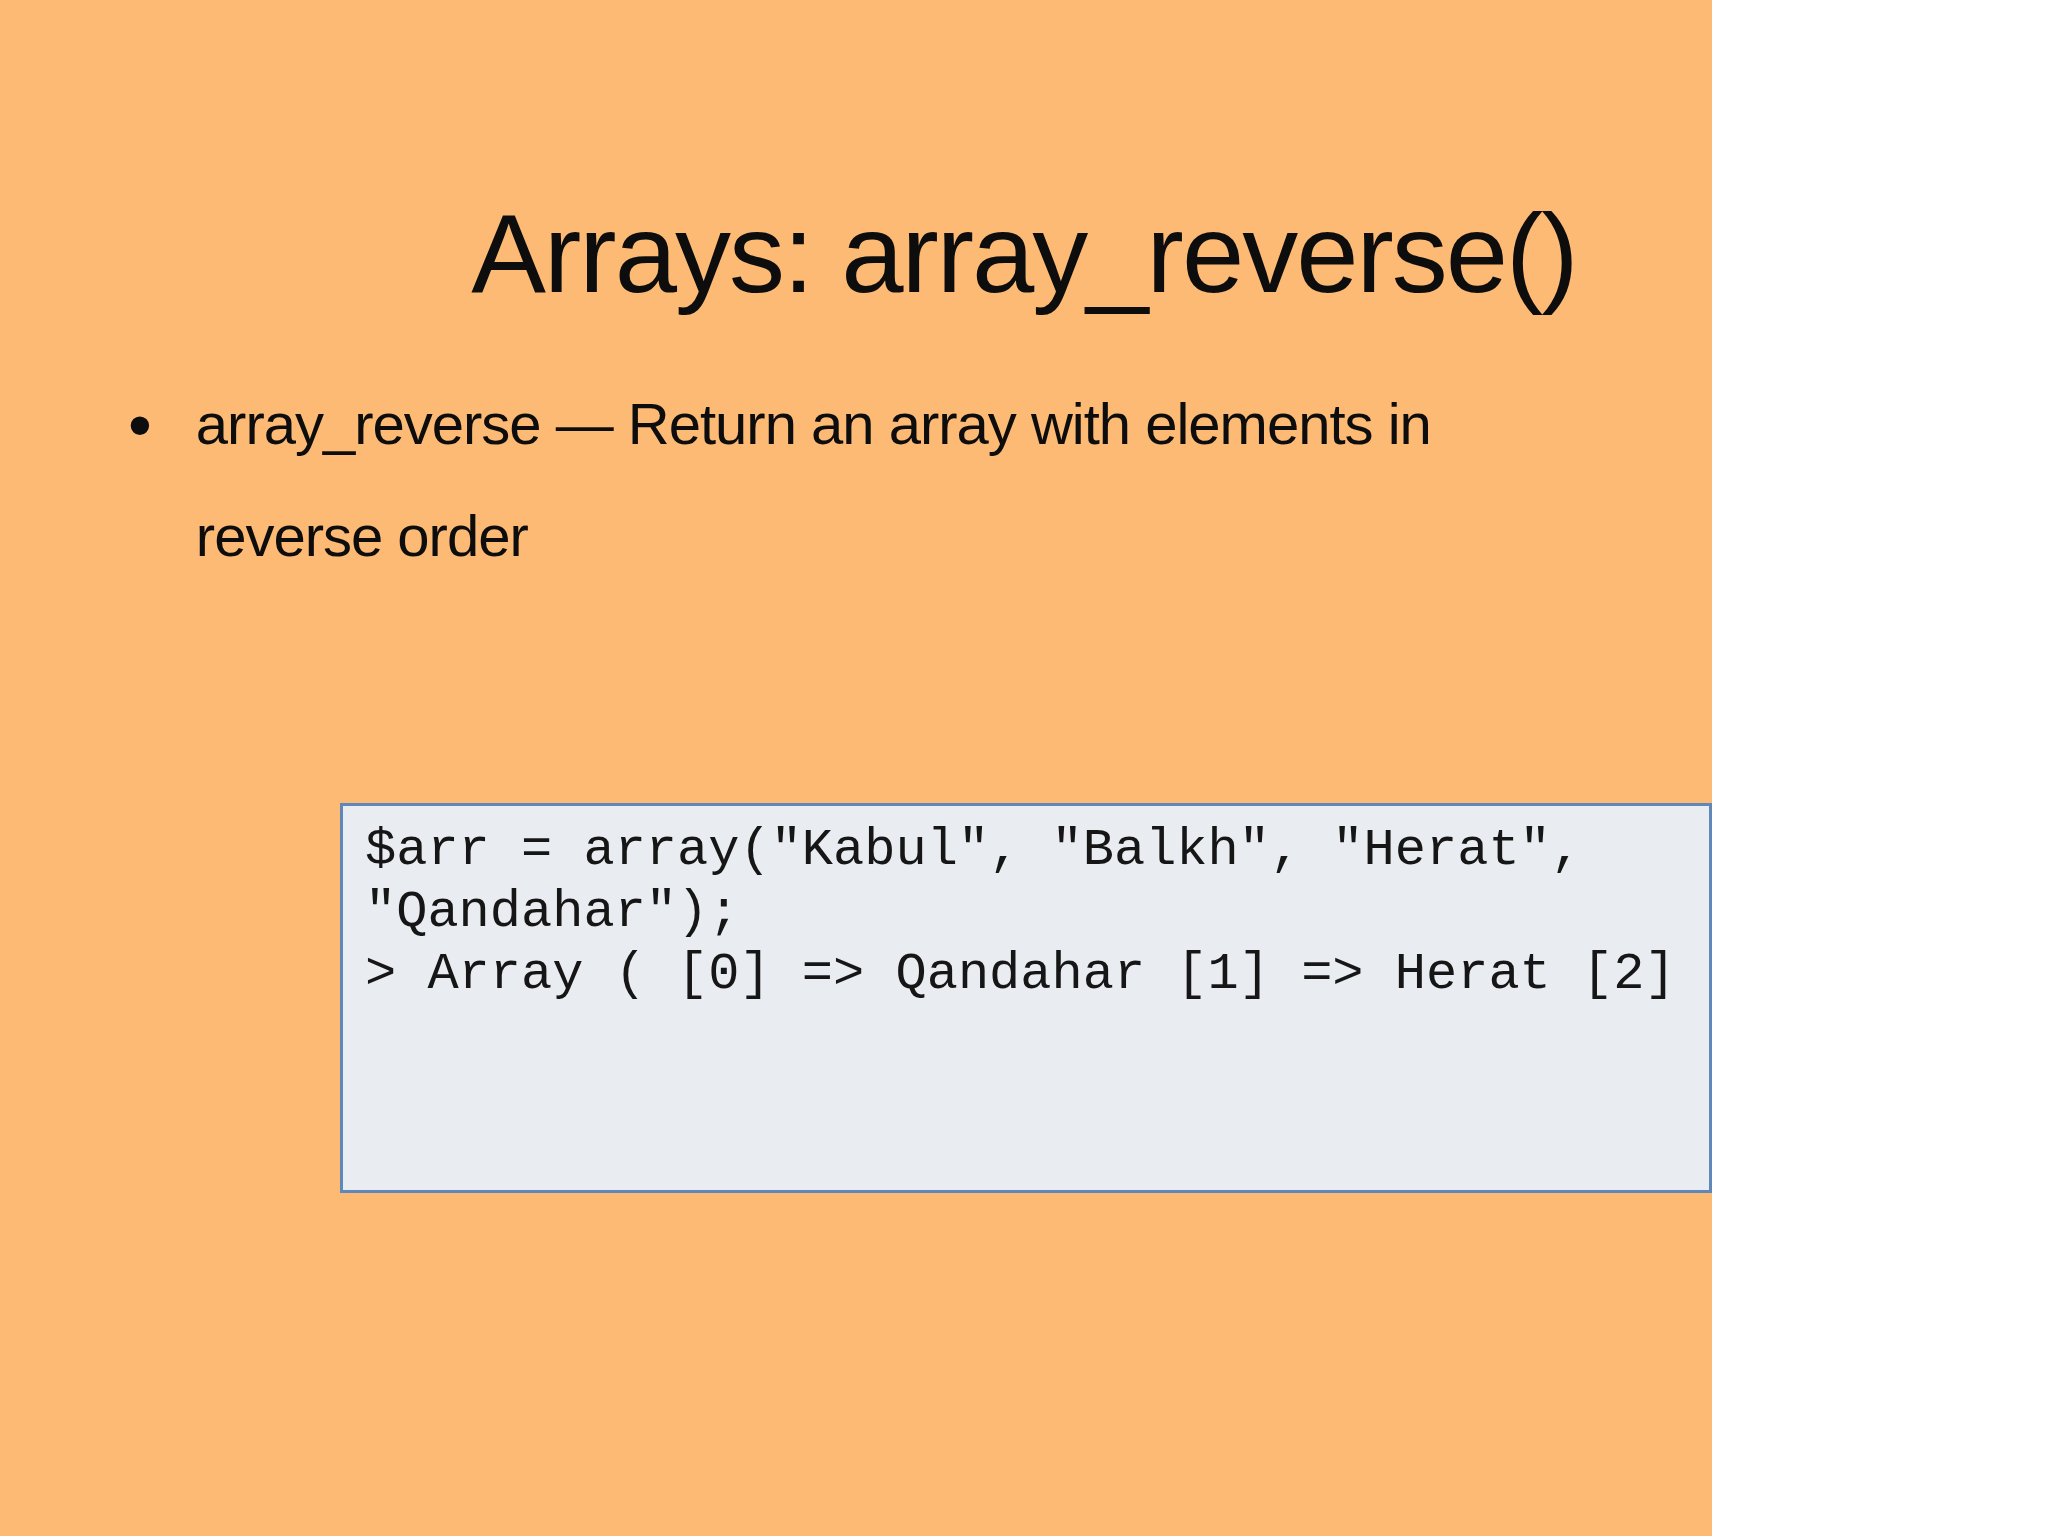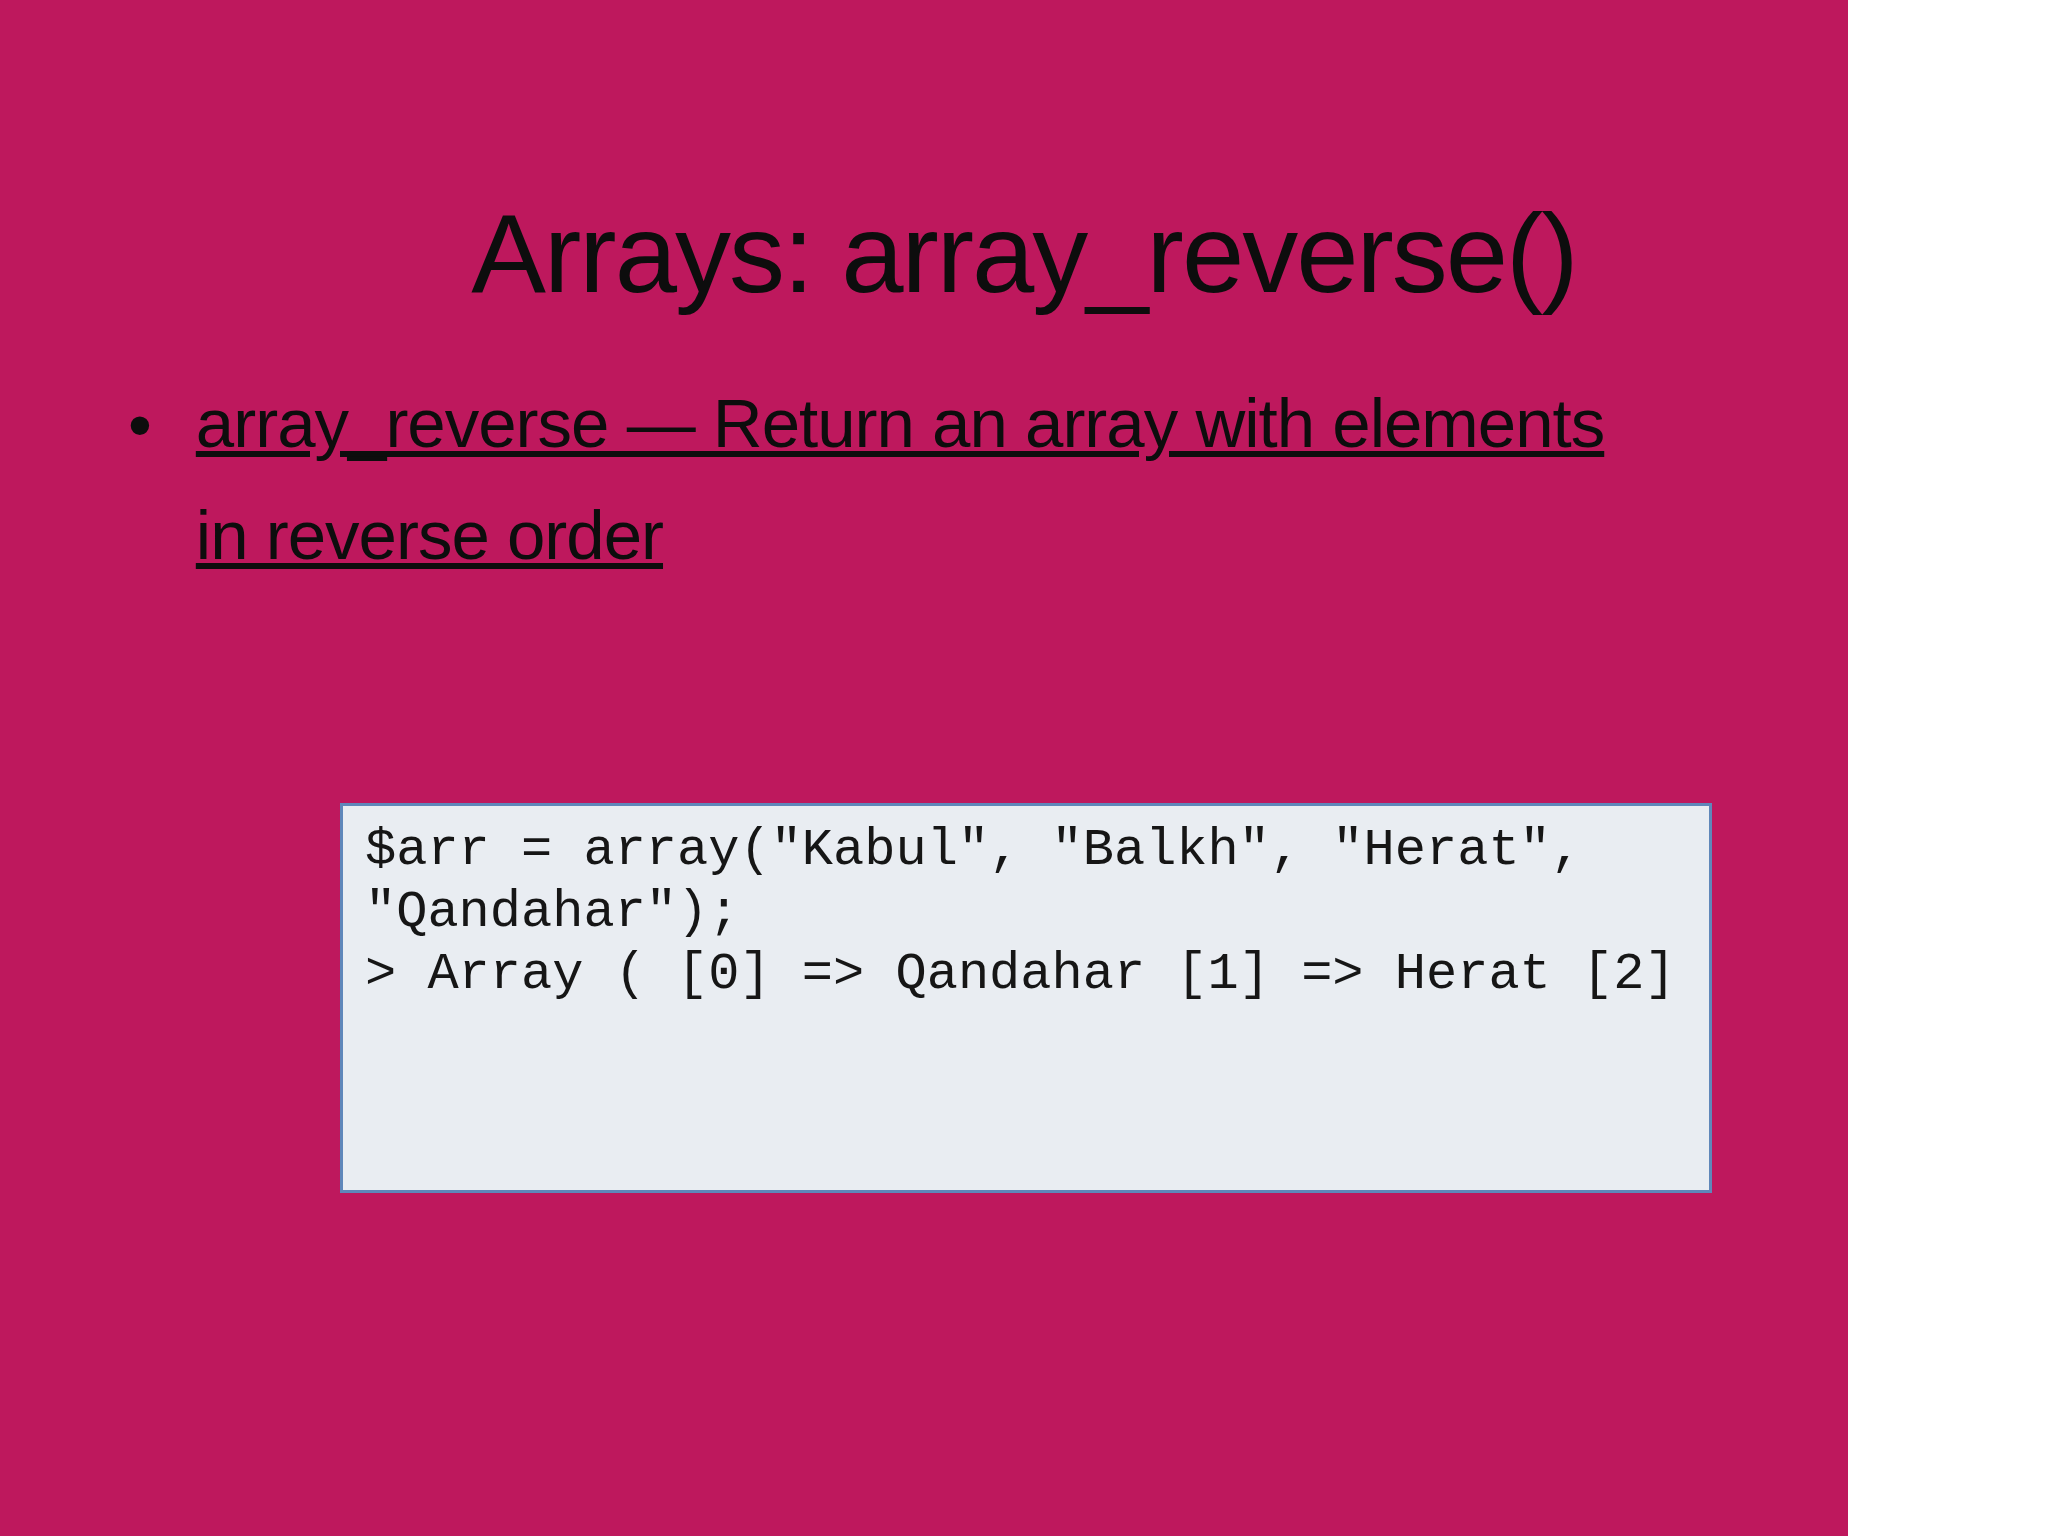--- a/index.html
+++ b/index.html
@@ -2,23 +2,23 @@
 <html><head>
 <meta charset="utf-8">
 <style>
   html, body {
     margin: 0;
     padding: 0;
     background: #ffffff;
   }
   .slide {
     position: relative;
-    width: 1848px;
+    width: 1712px;
     height: 1536px;
-    background: #be185d;
+    background: #fdba74;
     overflow: hidden;
     font-family: "Liberation Sans", sans-serif;
     color: #111111;
   }
   .slide-title {
     position: absolute;
     top: 112px;
     left: 0;
     width: 2048px;
     text-align: center;
@@ -39,26 +39,25 @@
   }
   .bullet-marker {
     flex: 0 0 auto;
     font-size: 68px;
     line-height: 112px;
     margin-right: 44px;
     color: #0d0d0d;
   }
   .bullet-text {
     flex: 1 1 auto;
-    font-size: 69px;
+    font-size: 58px;
     line-height: 112px;
     letter-spacing: -1px;
     color: #0d0d0d;
     max-width: 1430px;
-    text-decoration: underline;
   }
   .code-box {
     position: absolute;
     left: 340px;
     top: 803px;
     width: 1372px;
     height: 390px;
     box-sizing: border-box;
     background: #e9edf2;
     border: 3px solid #5f87ba;

